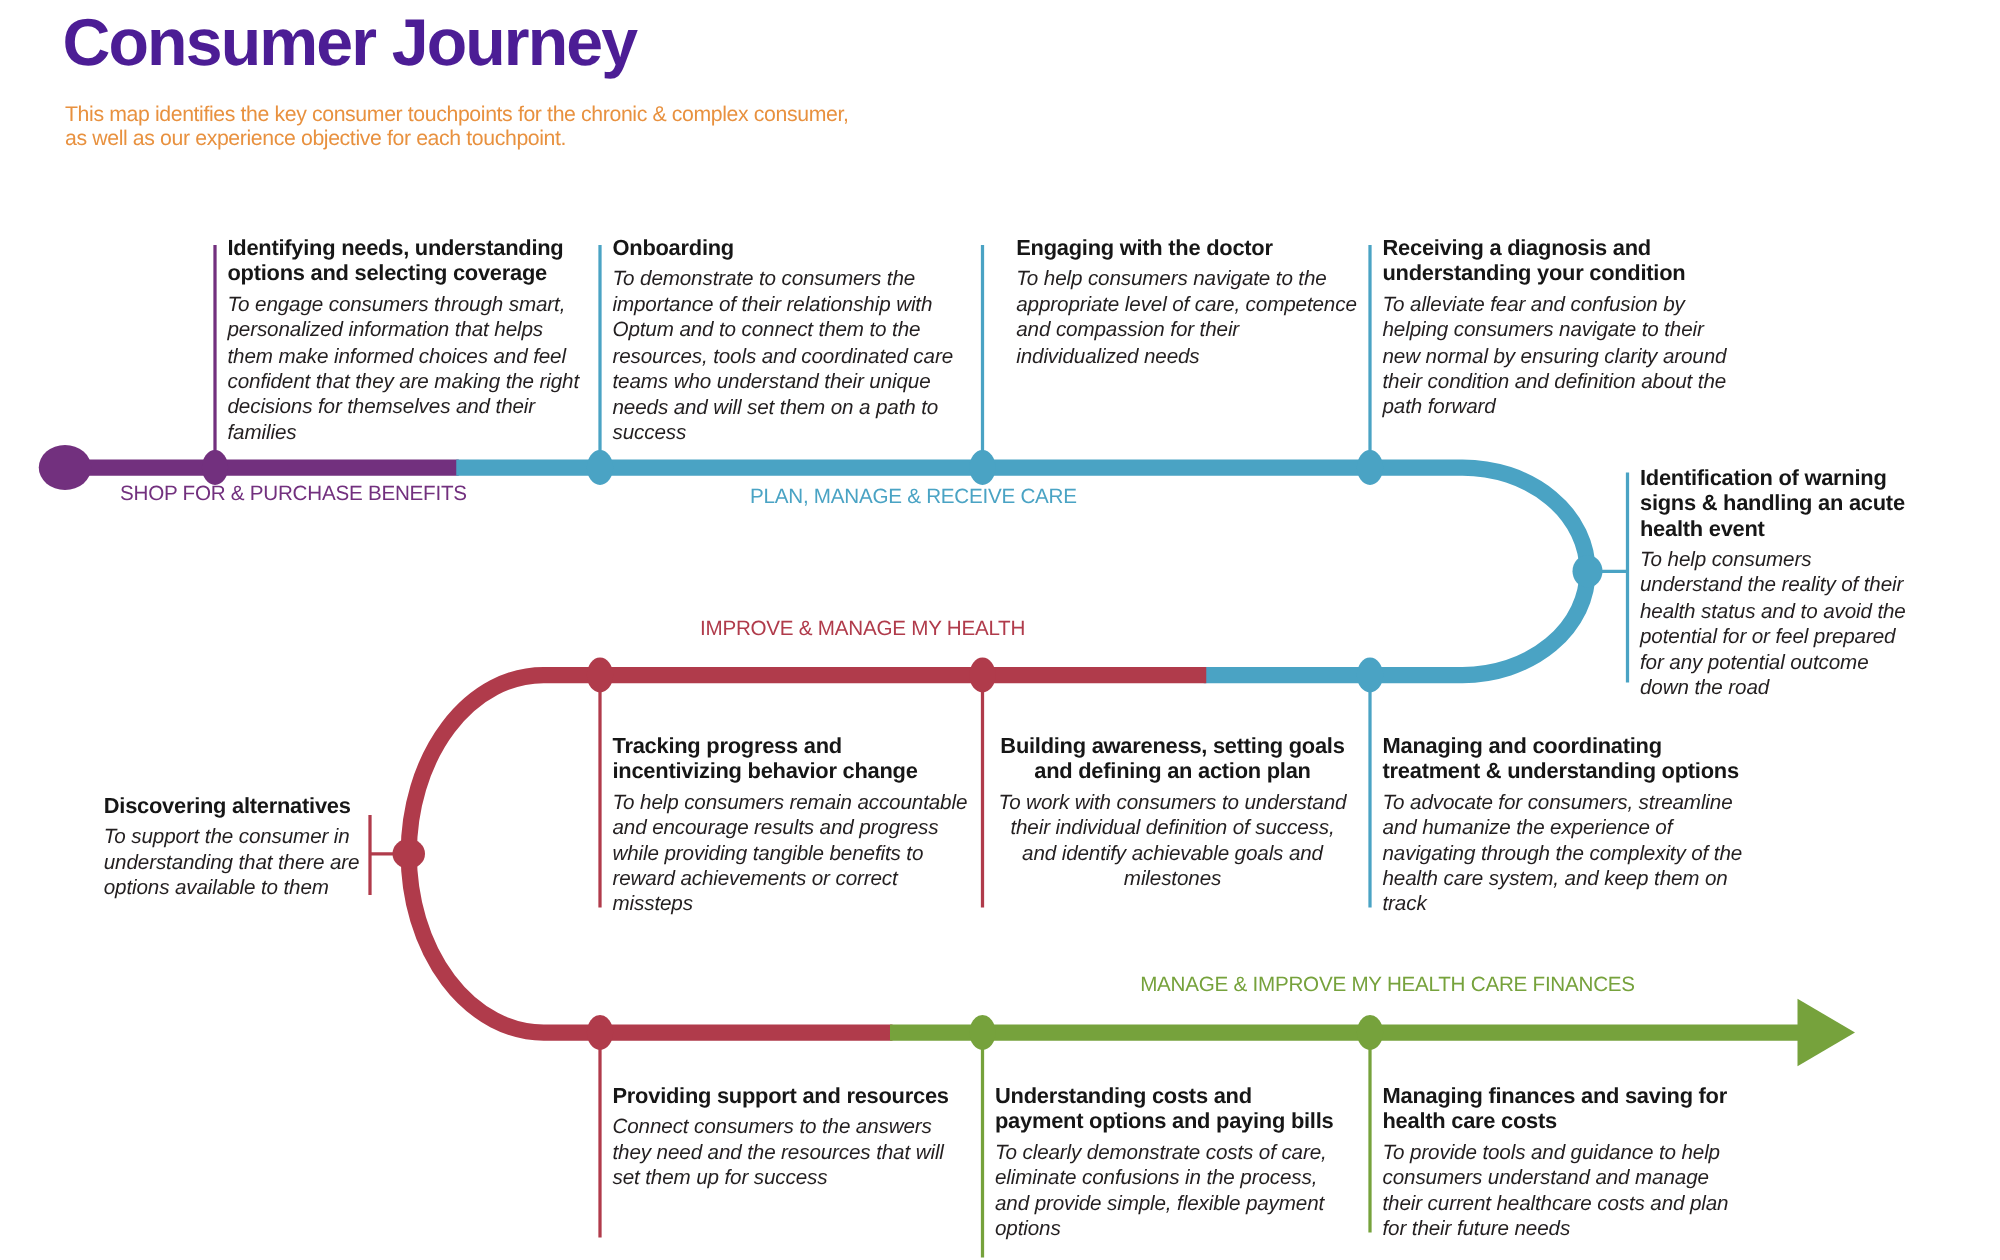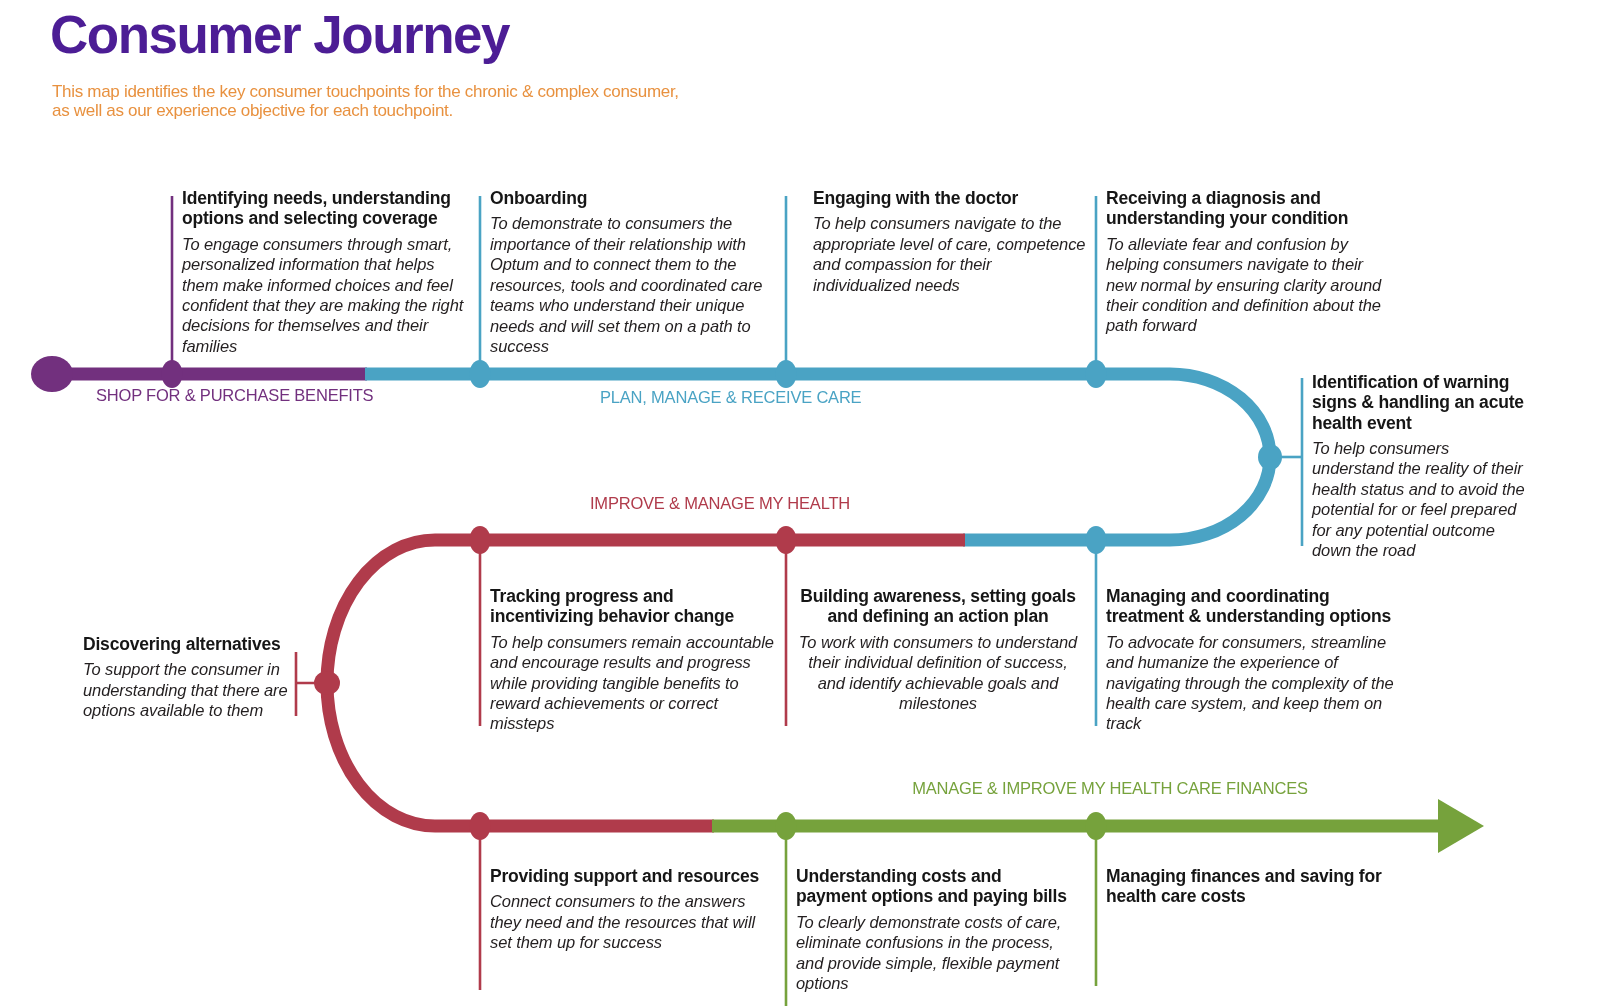--- a/index.html
+++ b/index.html
@@ -35,21 +35,21 @@
   .trunk { stroke-width: 13; fill: none; }
   .thin  { stroke-width: 2.6; fill: none; }
 
   
   .stage-label {
     position: absolute; font-weight: normal; font-size: 16.5px;
     letter-spacing: -0.2px; white-space: nowrap;
   }
   .stage-shop     { left: 96px;  top: 386px; color: var(--c-purple); }
   .stage-plan     { left: 600px; top: 388px; width: 380px; text-align: left; color: var(--c-teal); }
-  .stage-improve  { left: 560px; top: 494px; width: 320px; text-align: center; color: var(--c-red); }
+  .stage-improve  { left: 560px; top: 494px; width: 320px; text-align: left; color: var(--c-red); }
   .stage-finances { left: 900px; top: 779px; width: 420px; text-align: center; color: var(--c-green); }
 
   
   .tp { position: absolute; }
   .tp h3 {
     margin: 0 0 5px 0;
     font-size: 17.5px; line-height: 1.16; font-weight: bold;
     letter-spacing: -0.2px; color: #161616;
   }
   .tp p {
@@ -158,15 +158,16 @@
   <div class="tp" style="left:490px; top:866px; width:280px;">
     <h3>Providing support and resources</h3>
     <p>Connect consumers to the answers they need and the resources that will set them up for success</p>
   </div>
   <div class="tp" style="left:796px; top:866px; width:280px;">
     <h3>Understanding costs and payment options and paying bills</h3>
     <p>To clearly demonstrate costs of care, eliminate confusions in the process, and provide simple, flexible payment options</p>
   </div>
   <div class="tp" style="left:1106px; top:866px; width:286px;">
     <h3>Managing finances and saving for health care costs</h3>
+    <p>To provide tools and guidance to help consumers understand and manage their current healthcare costs and plan for their future needs</p>
   </div>
 
 </div>
 
 </body></html>

